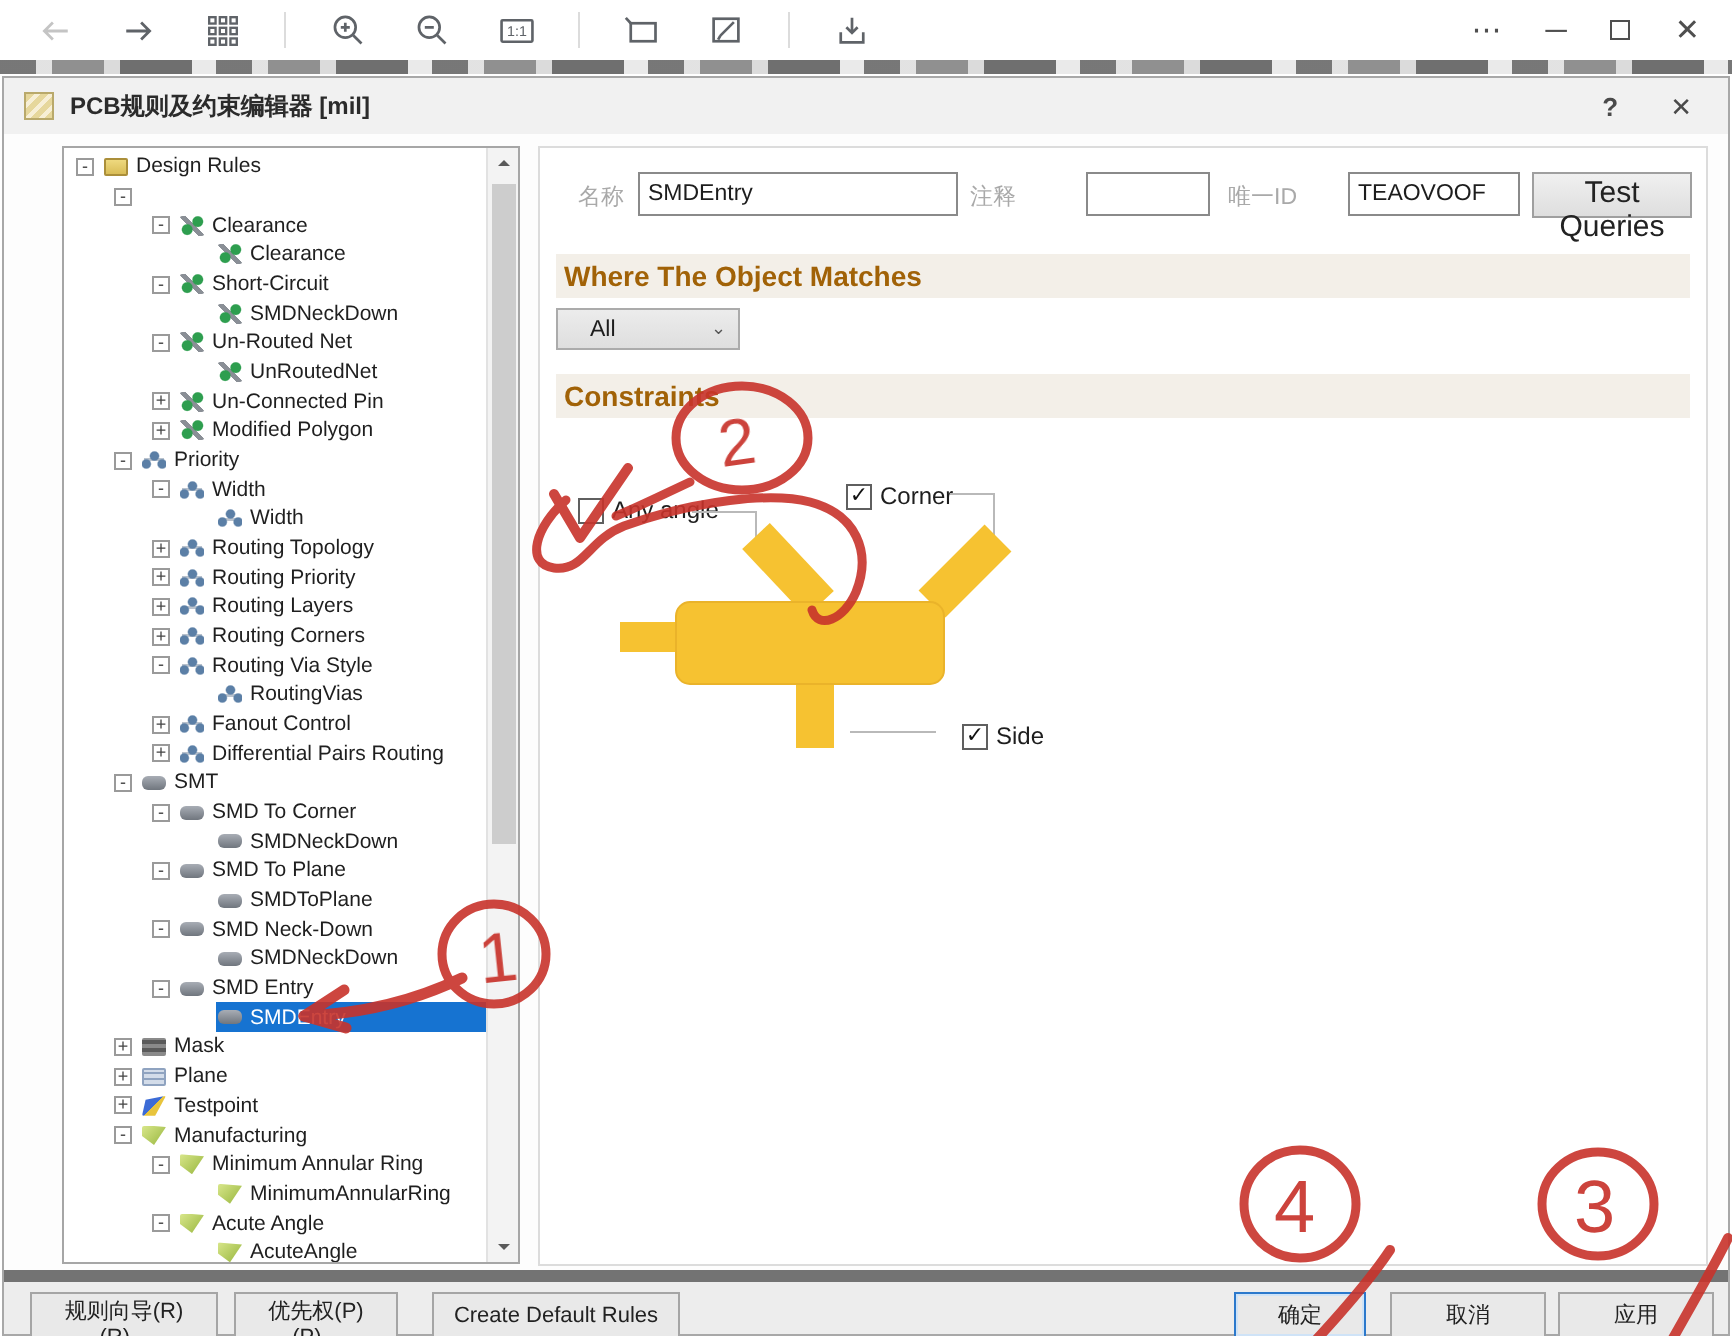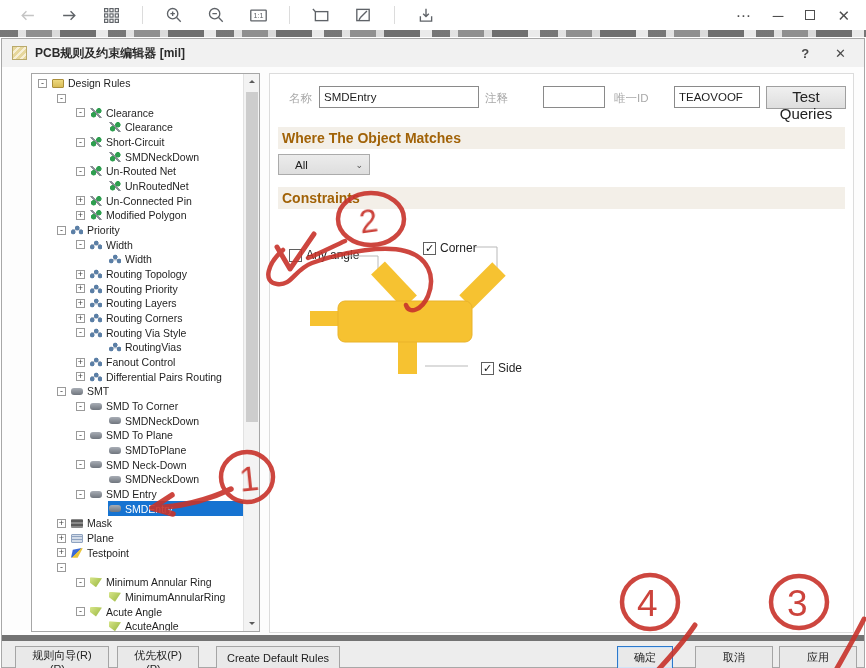--- a/index.html
+++ b/index.html
@@ -433,20 +433,24 @@
             <span class="tind" style="width: 25px;"></span>
             <span class="texp">+</span>
             <span class="tcontent">
               <span class="ticon ic-testpoint"></span>
               <span class="tlabel">Testpoint</span>
             </span>
           </div>
           <div class="trow">
             <span class="tind" style="width: 25px;"></span>
             <span class="texp">-</span>
+            <span class="tcontent">
+              <span class="ticon ic-manufacturing"></span>
+              <span class="tlabel">Manufacturing</span>
+            </span>
           </div>
           <div class="trow">
             <span class="tind" style="width: 44px;"></span>
             <span class="texp">-</span>
             <span class="tcontent">
               <span class="ticon ic-manufacturing"></span>
               <span class="tlabel">Minimum Annular Ring</span>
             </span>
           </div>
           <div class="trow">
@@ -516,21 +520,21 @@
       <div class="cbrow" style="left:211px;top:287px;">
         <span class="cbox">✓</span>
         <span class="cblabel">Side</span>
       </div>
     </div>
 
     <div class="footer">
       <button class="fbtn" style="left:13px;width:94px;">规则向导(R) (R)...</button>
       <button class="fbtn" style="left:115px;width:82px;">优先权(P) (P)...</button>
       <button class="fbtn" style="left:214px;width:124px;">Create Default Rules</button>
-      <button class="fbtn primary" style="left:615px;width:56px;">确定</button>
+      <button class="fbtn primary" style="left:615px;width:66px;">确定</button>
       <button class="fbtn" style="left:693px;width:78px;">取消</button>
       <button class="fbtn" style="left:777px;width:78px;">应用</button>
     </div>
   </div>
 
   <svg class="layer" width="866" height="668">
     <g stroke="#b9b9b9" stroke-width="1" fill="none">
       <path d="M346,256 L378,256 L378,270"></path>
       <path d="M475,247 L497,247 L497,272"></path>
       <path d="M425,366 L468,366"></path>

